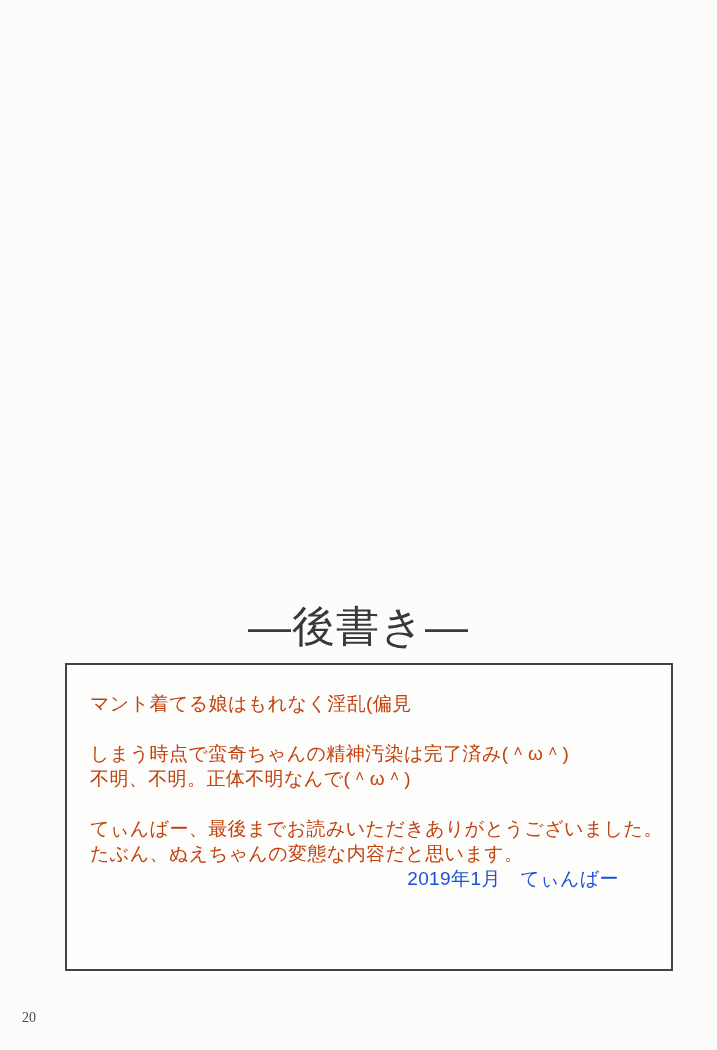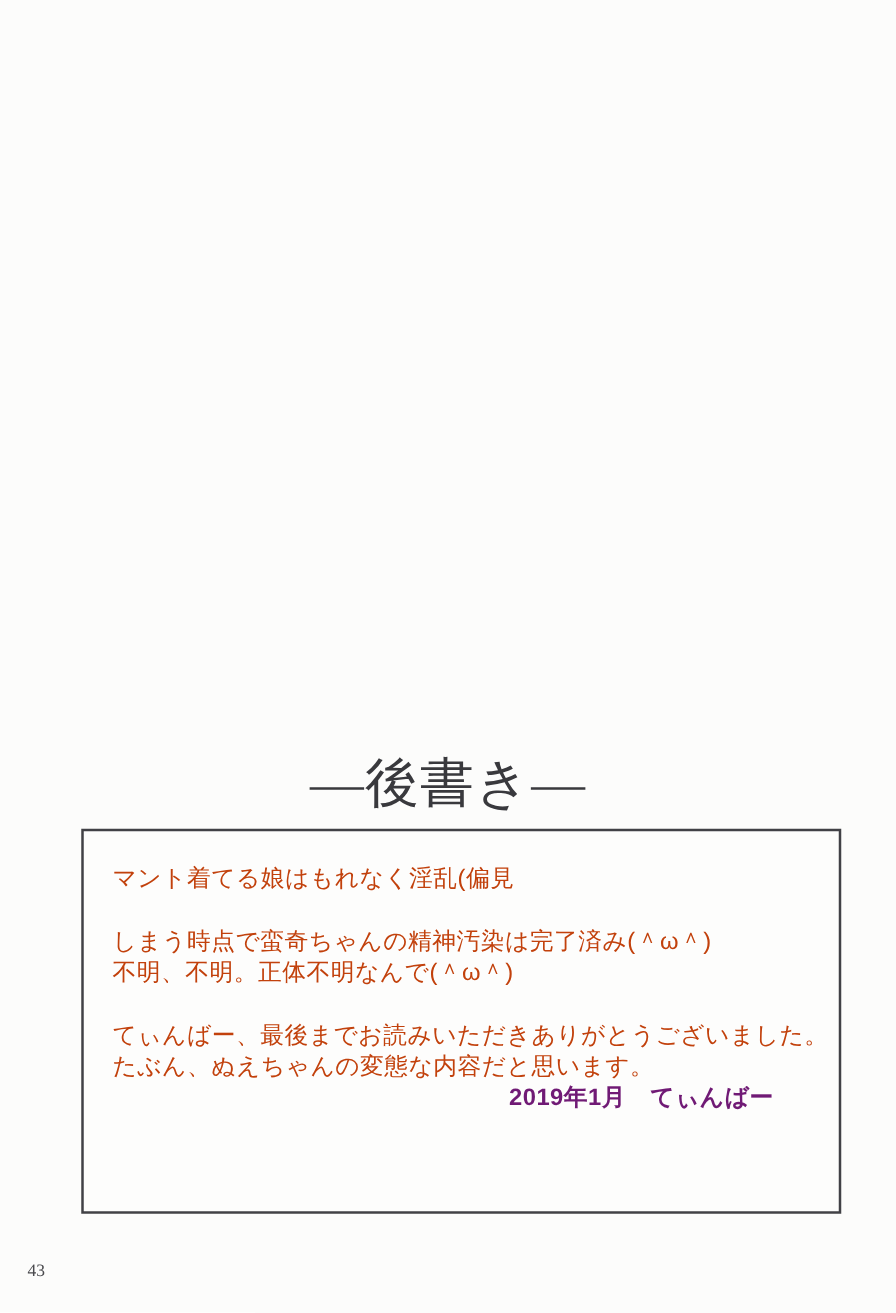--- a/index.html
+++ b/index.html
@@ -20,21 +20,21 @@
     position: absolute;
     top: 598px;
     left: 0;
     width: 100%;
     margin: 0;
     text-align: center;
     font-size: 43px;
     font-weight: 500;
     letter-spacing: 1px;
     color: #39393d;
-    font-family: Liberation Serif, serif;
+    font-family: Liberation Sans, sans-serif;
   }
   .afterword-box {
     position: absolute;
     left: 65px;
     top: 663px;
     width: 604px;
     height: 304px;
     border: 2px solid #414146;
     background: #fdfdfc;
     box-sizing: content-box;
@@ -51,25 +51,24 @@
     font-size: 19px;
     letter-spacing: 0.4px;
     color: #c2410c;
     white-space: nowrap;
   }
   .signature-line {
     height: 25px;
     line-height: 25px;
     font-size: 19px;
     letter-spacing: 0.4px;
-    color: #701a75;
+    color: #1d4ed8;
     text-align: right;
     padding-right: 40px;
     white-space: nowrap;
-    font-weight: bold;
   }
   .page-number {
     position: absolute;
     left: 22px;
     top: 1010px;
     font-size: 14px;
     color: #4a4a4e;
     font-family: "Liberation Serif", serif;
   }
 </style>
@@ -86,15 +85,15 @@
       <div class="text-line"></div>
       <div class="text-line">しまう時点で蛮奇ちゃんの精神汚染は完了済み(＾ω＾)</div>
       <div class="text-line">不明、不明。正体不明なんで(＾ω＾)</div>
       <div class="text-line"></div>
       <div class="text-line">てぃんばー、最後までお読みいただきありがとうございました。</div>
       <div class="text-line">たぶん、ぬえちゃんの変態な内容だと思います。</div>
       <div class="signature-line">2019年1月　てぃんばー</div>
     </div>
   </div>
 
-  <div class="page-number">43</div>
+  <div class="page-number">20</div>
 
 </div>
 
 </body></html>

